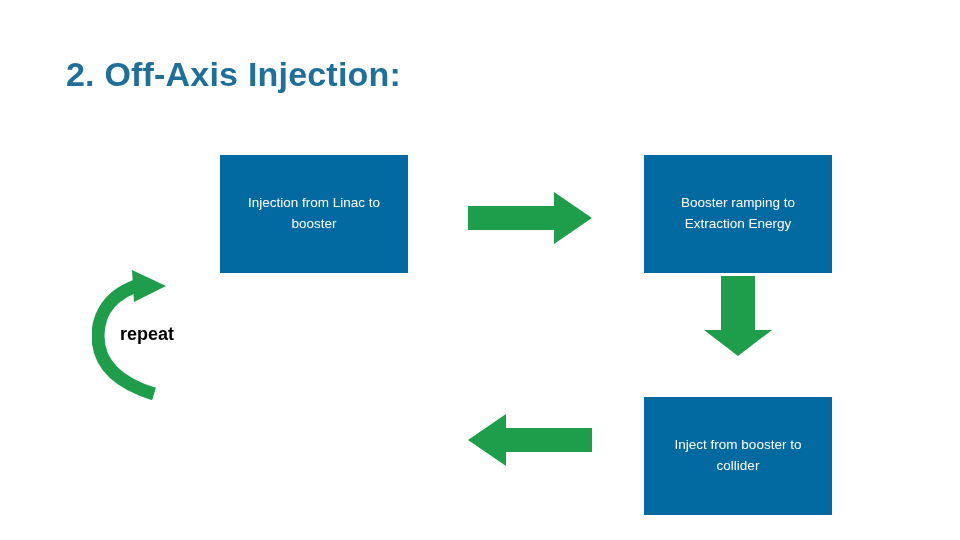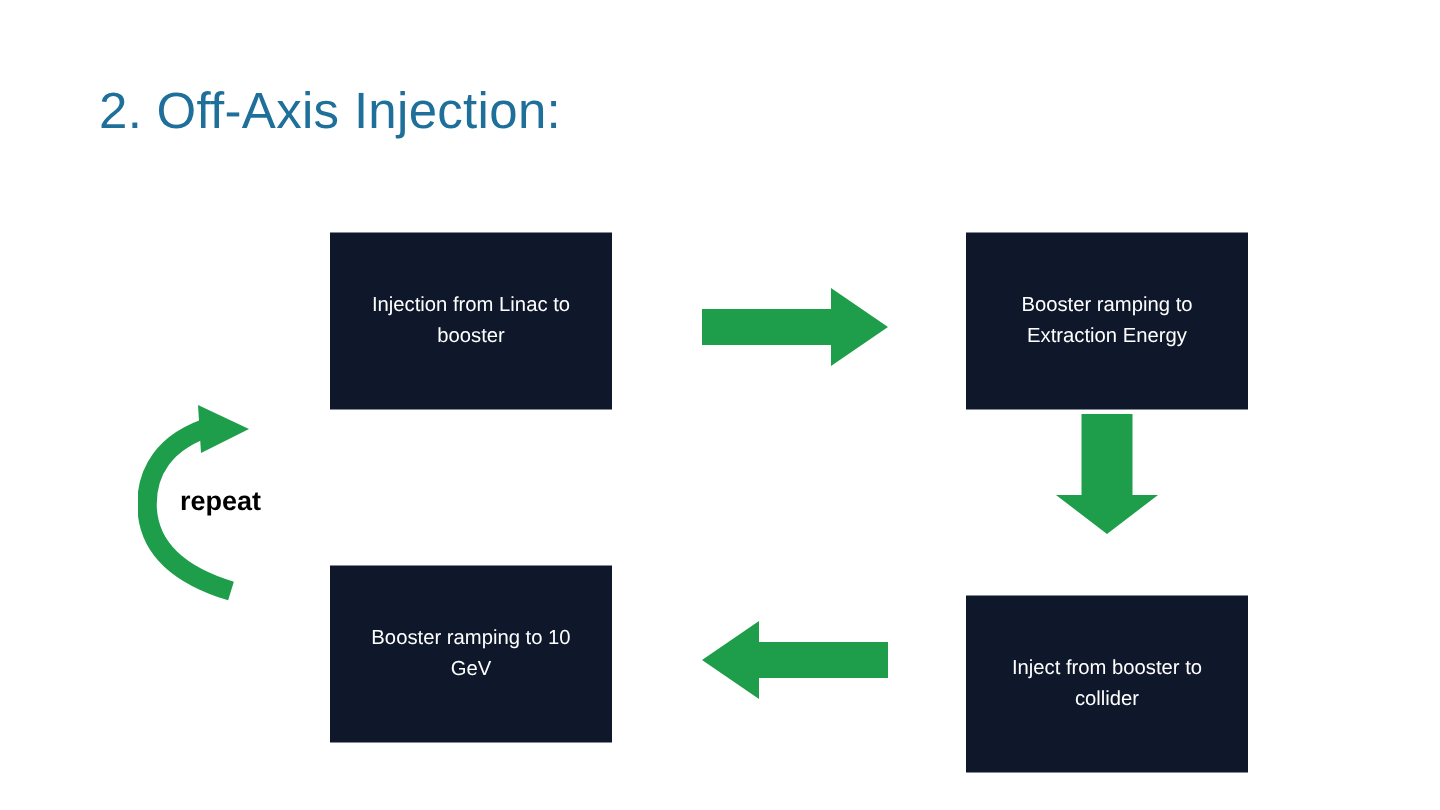--- a/index.html
+++ b/index.html
@@ -17,27 +17,27 @@
     position: relative;
     width: 960px;
     height: 540px;
   }
   .title {
     position: absolute;
     left: 66px;
     top: 55px;
     font-size: 34px;
     color: #1f6f9b;
-    font-weight: 400;
+    font-weight: 700;
     letter-spacing: 0.2px;
     white-space: nowrap;
   }
   .box {
     position: absolute;
-    background: #0f172a;
+    background: #0369a1;
     color: #ffffff;
     display: flex;
     align-items: center;
     justify-content: center;
     text-align: center;
     font-size: 13.5px;
     line-height: 1.55;
     padding: 0 14px;
     box-sizing: border-box;
   }
@@ -75,23 +75,20 @@
   <div class="title">2. Off-Axis Injection:</div>
 
   <div class="box" id="box-injection">
     <span>Injection from Linac to booster</span>
   </div>
 
   <div class="box" id="box-ramp-extraction">
     <span>Booster ramping to Extraction Energy</span>
   </div>
 
-  <div class="box" id="box-ramp-10gev">
-    <span>Booster ramping to 10 GeV</span>
-  </div>
 
   <div class="box" id="box-inject-collider">
     <span>Inject from booster to collider</span>
   </div>
 
   <div class="arrow" id="arrow-right">
     <svg width="124" height="52" viewBox="0 0 124 52" xmlns="http://www.w3.org/2000/svg">
       <polygon points="0,14 86,14 86,0 124,26 86,52 86,38 0,38" fill="#1E9E4A"></polygon>
     </svg>
   </div>

